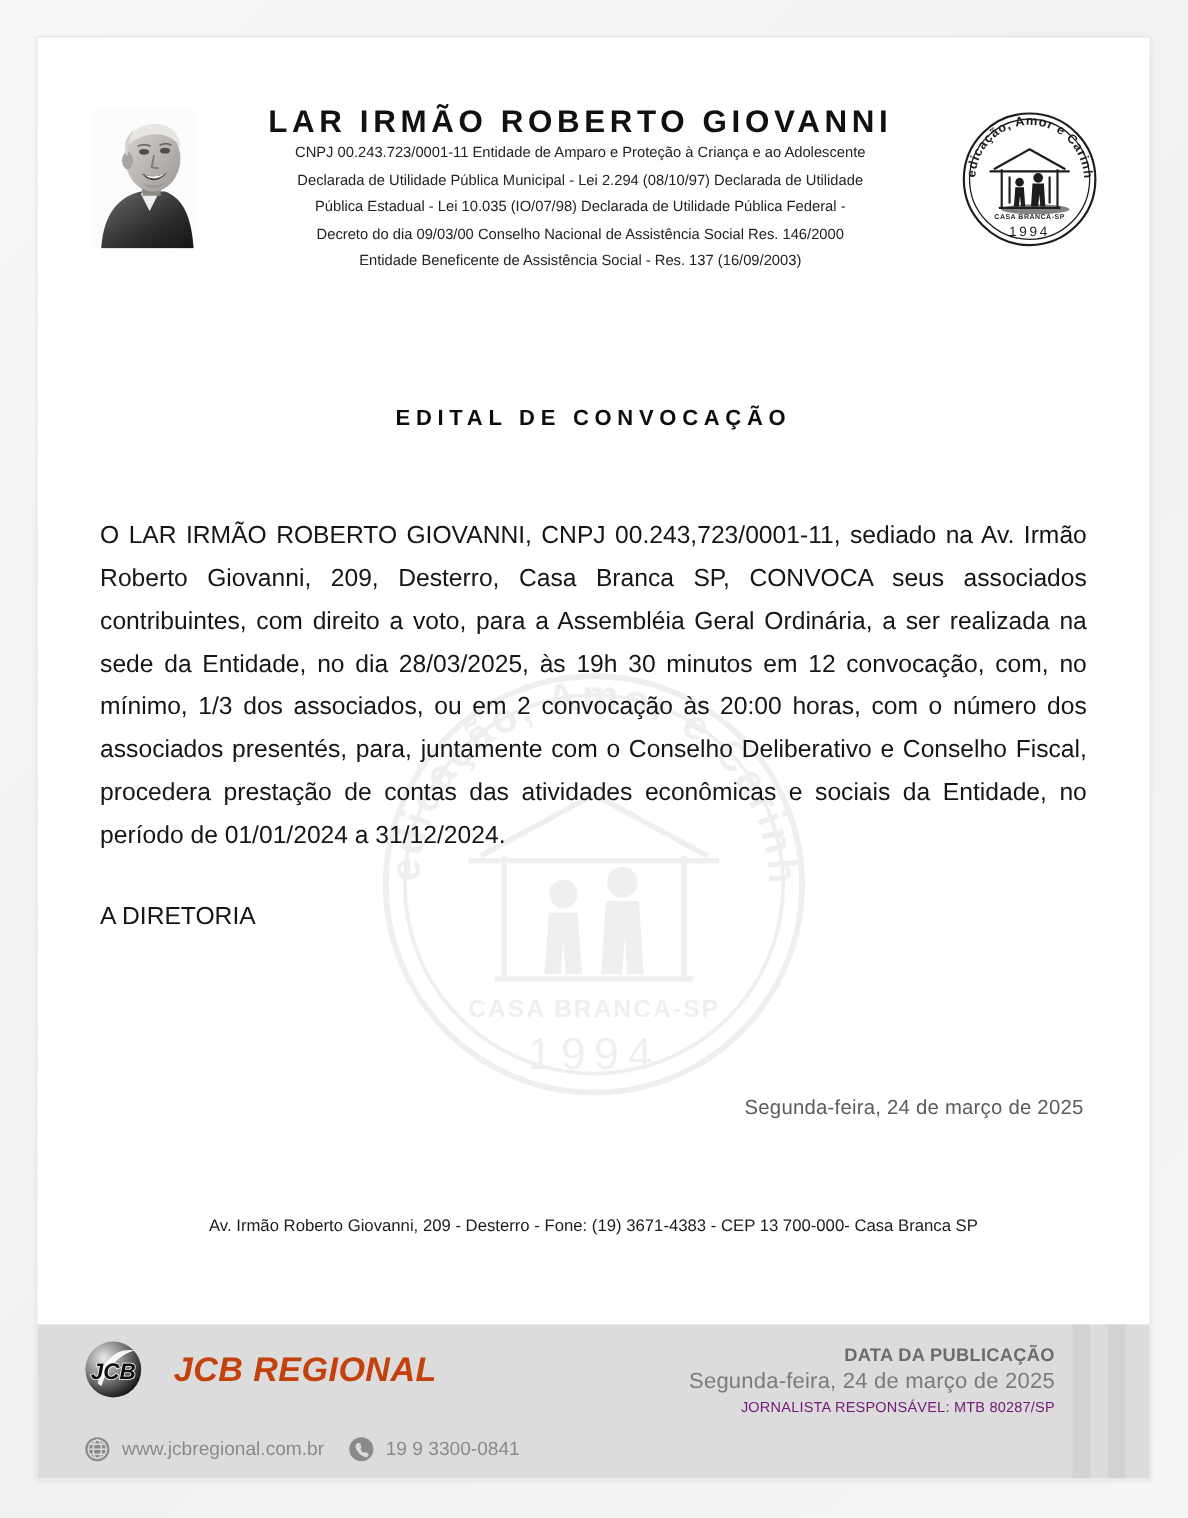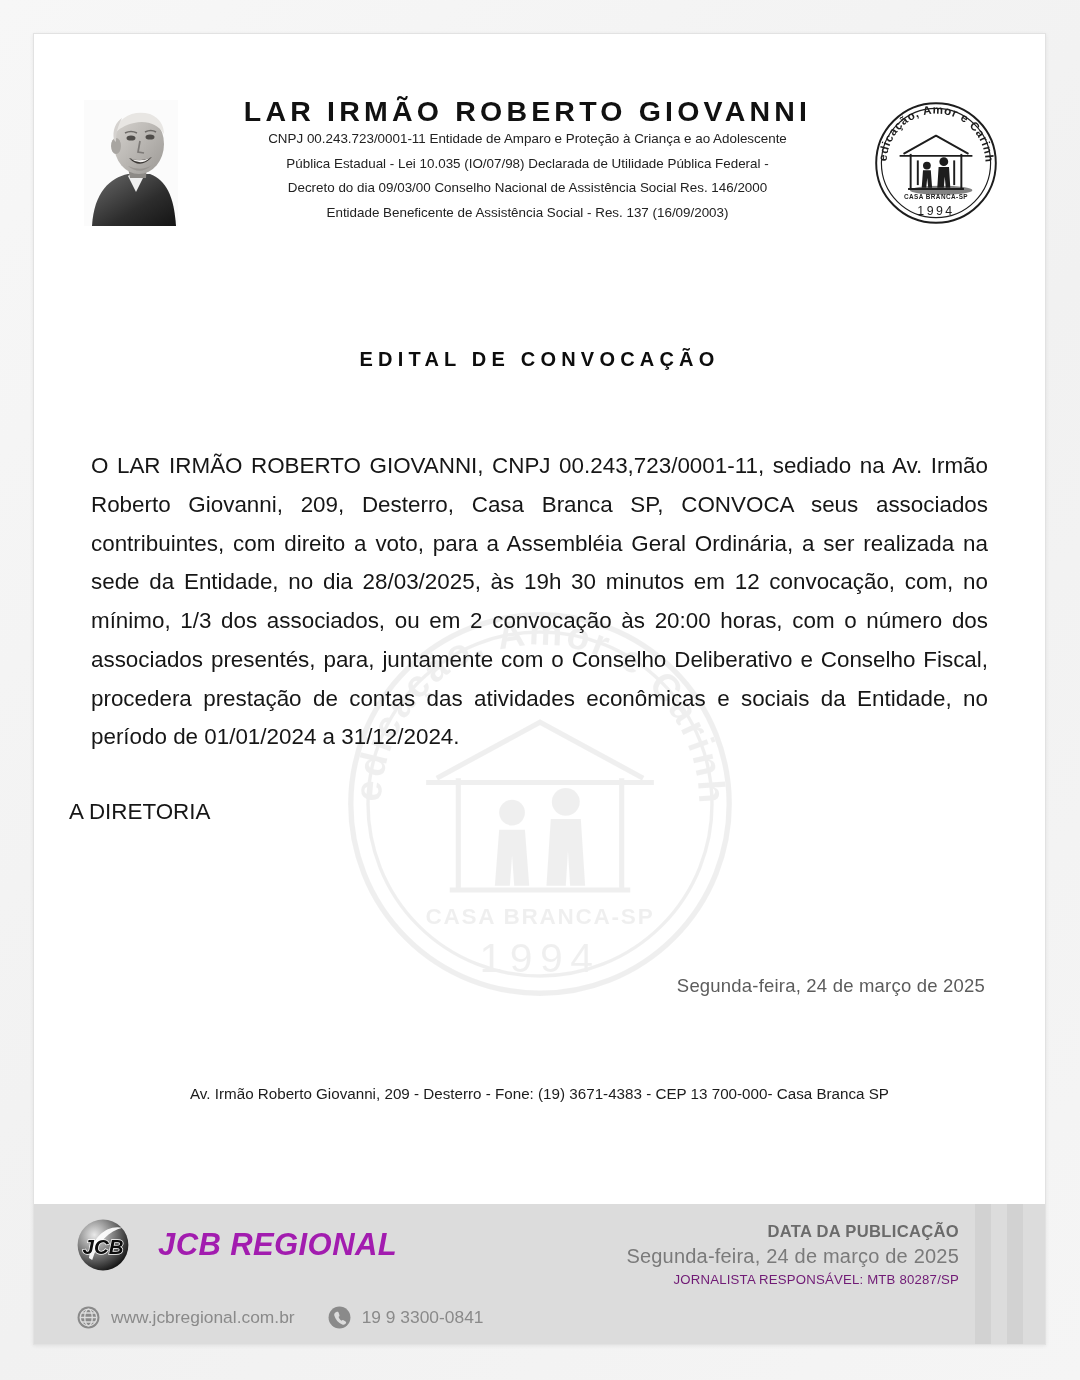--- a/index.html
+++ b/index.html
@@ -113,21 +113,21 @@
   .body-block {
     margin: 76px 57px 0 57px;
     font-size: 22.4px;
     line-height: 1.73;
     color: #161616;
     text-align: justify;
     text-justify: inter-word;
   }
   .body-block p { margin: 0; }
   .signature-line {
-    margin: 42px 57px 0 35px;
+    margin: 42px 57px 0 57px;
     font-size: 22.4px;
     color: #161616;
   }
 
   
   .dateline {
     margin: 150px 60px 0 0;
     text-align: right;
     font-size: 18.5px;
     color: #5c5c5c;
@@ -182,21 +182,21 @@
     align-items: center;
     gap: 28px;
   }
   .brand-mark { width: 54px; height: 54px; }
   .brand-mark svg { width: 100%; height: 100%; display: block; }
   .brand-name {
     font-size: 31px;
     font-weight: bold;
     font-style: italic;
     letter-spacing: 0.4px;
-    color: #a21caf;
+    color: #c2410c;
   }
 
   .pub-meta { text-align: right; padding-top: 4px; margin-left: 36px; }
   .pub-meta-label {
     font-size: 16.6px;
     font-weight: bold;
     color: #6b6b6b;
     letter-spacing: 0.3px;
   }
   .pub-meta-date {
@@ -209,21 +209,21 @@
     font-size: 13.2px;
     color: #701a75;
     margin-top: 4px;
     letter-spacing: 0.2px;
   }
 
   .contact-row {
     position: relative;
     display: flex;
     align-items: center;
-    gap: 32px;
+    gap: 21px;
     padding: 18px 0 0 42px;
   }
   .contact-item {
     display: flex;
     align-items: center;
     gap: 10px;
     font-size: 17.4px;
     color: #8a8a8a;
   }
   .contact-icon { width: 25px; height: 25px; flex: 0 0 25px; }
@@ -309,20 +309,21 @@
 
               <path d="M 44,66 Q 56,76 68,65 Q 57,72 44,66 Z" fill="#8a8783" opacity="0.55"></path>
             </svg>
           </div>
         </div>
 
         <div class="letterhead-text">
           <div class="org-title">LAR IRMÃO ROBERTO GIOVANNI</div>
           <div class="org-legal">
             <div>CNPJ 00.243.723/0001-11 Entidade de Amparo e Proteção à Criança e ao Adolescente</div>
+            <div>Declarada de Utilidade Pública Municipal - Lei 2.294 (08/10/97) Declarada de Utilidade</div>
             <div>Pública Estadual - Lei 10.035 (IO/07/98) Declarada de Utilidade Pública Federal -</div>
             <div>Decreto do dia 09/03/00 Conselho Nacional de Assistência Social Res. 146/2000</div>
             <div>Entidade Beneficente de Assistência Social - Res. 137 (16/09/2003)</div>
           </div>
         </div>
 
         <div class="seal-wrap">
           <div class="seal">
             <svg viewBox="0 0 200 200" xmlns="http://www.w3.org/2000/svg">
               <defs>

